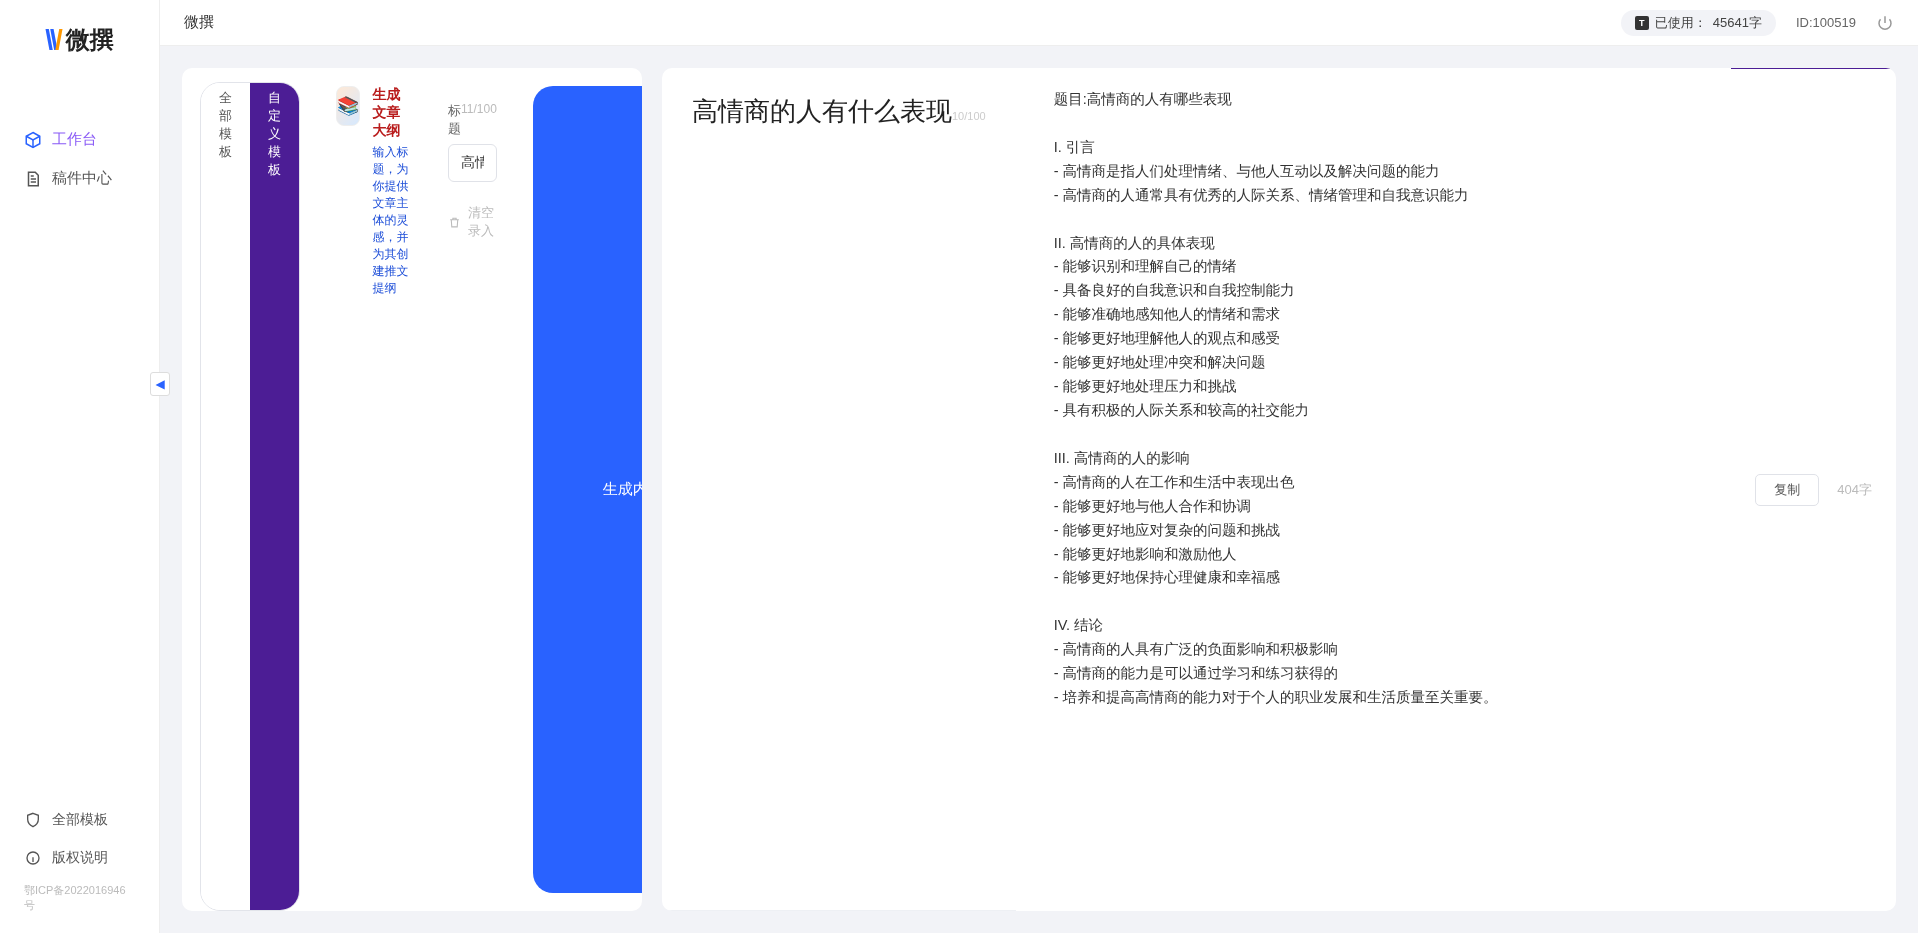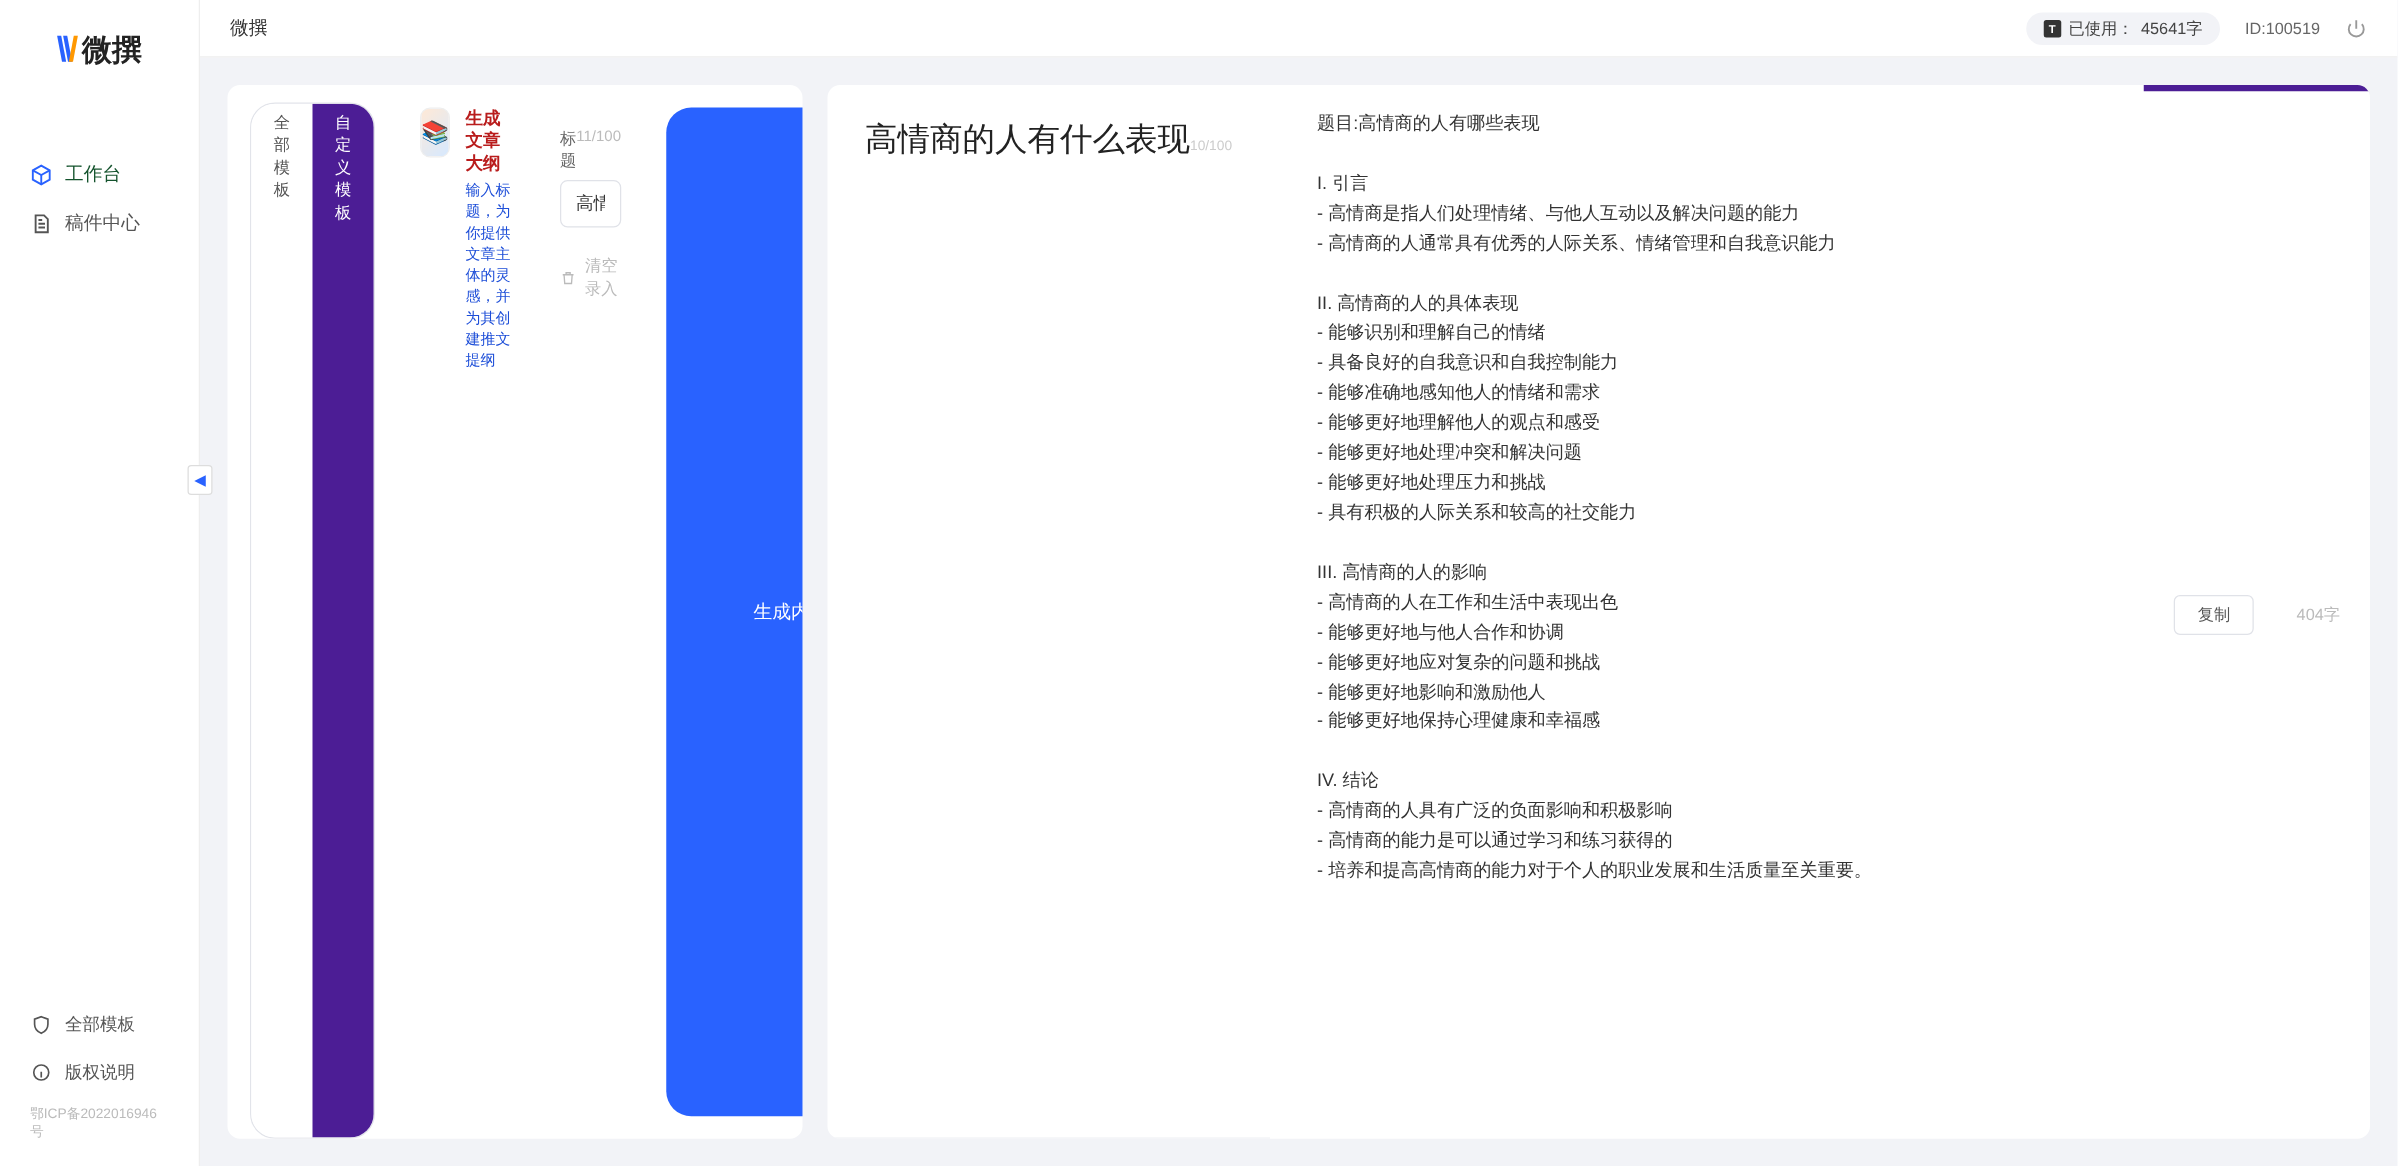--- a/index.html
+++ b/index.html
@@ -50,21 +50,21 @@
   }
   .nav-item {
     display: flex;
     align-items: center;
     gap: 10px;
     padding: 10px 24px;
     color: #555;
     cursor: pointer;
     font-size: 15px;
   }
-  .nav-item.active { color: #14532d; font-weight: 500; }
+  .nav-item.active { color: #8b5cf6; font-weight: 500; }
   .nav-item .icon { width: 18px; height: 18px; display:inline-flex; align-items:center; justify-content:center;}
   .sidebar-bottom {
     padding-bottom: 10px;
   }
   .sidebar-bottom .nav-item { font-size: 14px; color: #555; }
   .icp {
     font-size: 11px;
     color: #bbb;
     padding: 6px 24px 10px;
   }
@@ -269,26 +269,26 @@
   .doc-body {
     flex: 1;
     padding: 20px 38px;
     overflow: auto;
     font-size: 14.5px;
     line-height: 1.65;
     color: #333;
     white-space: pre-wrap;
   }
   .doc-footer {
-    border-top: 5px solid #4c1d95;
+    border-top: 1px solid #4c1d95;
     padding: 16px 24px;
     display: flex;
     align-items: center;
     justify-content: flex-end;
-    gap: 34px;
+    gap: 18px;
   }
   .copy-btn {
     border: 1px solid #e0e2e8;
     background: #fff;
     padding: 6px 18px;
     border-radius: 5px;
     font-size: 13px;
     color: #555;
     cursor: pointer;
   }

